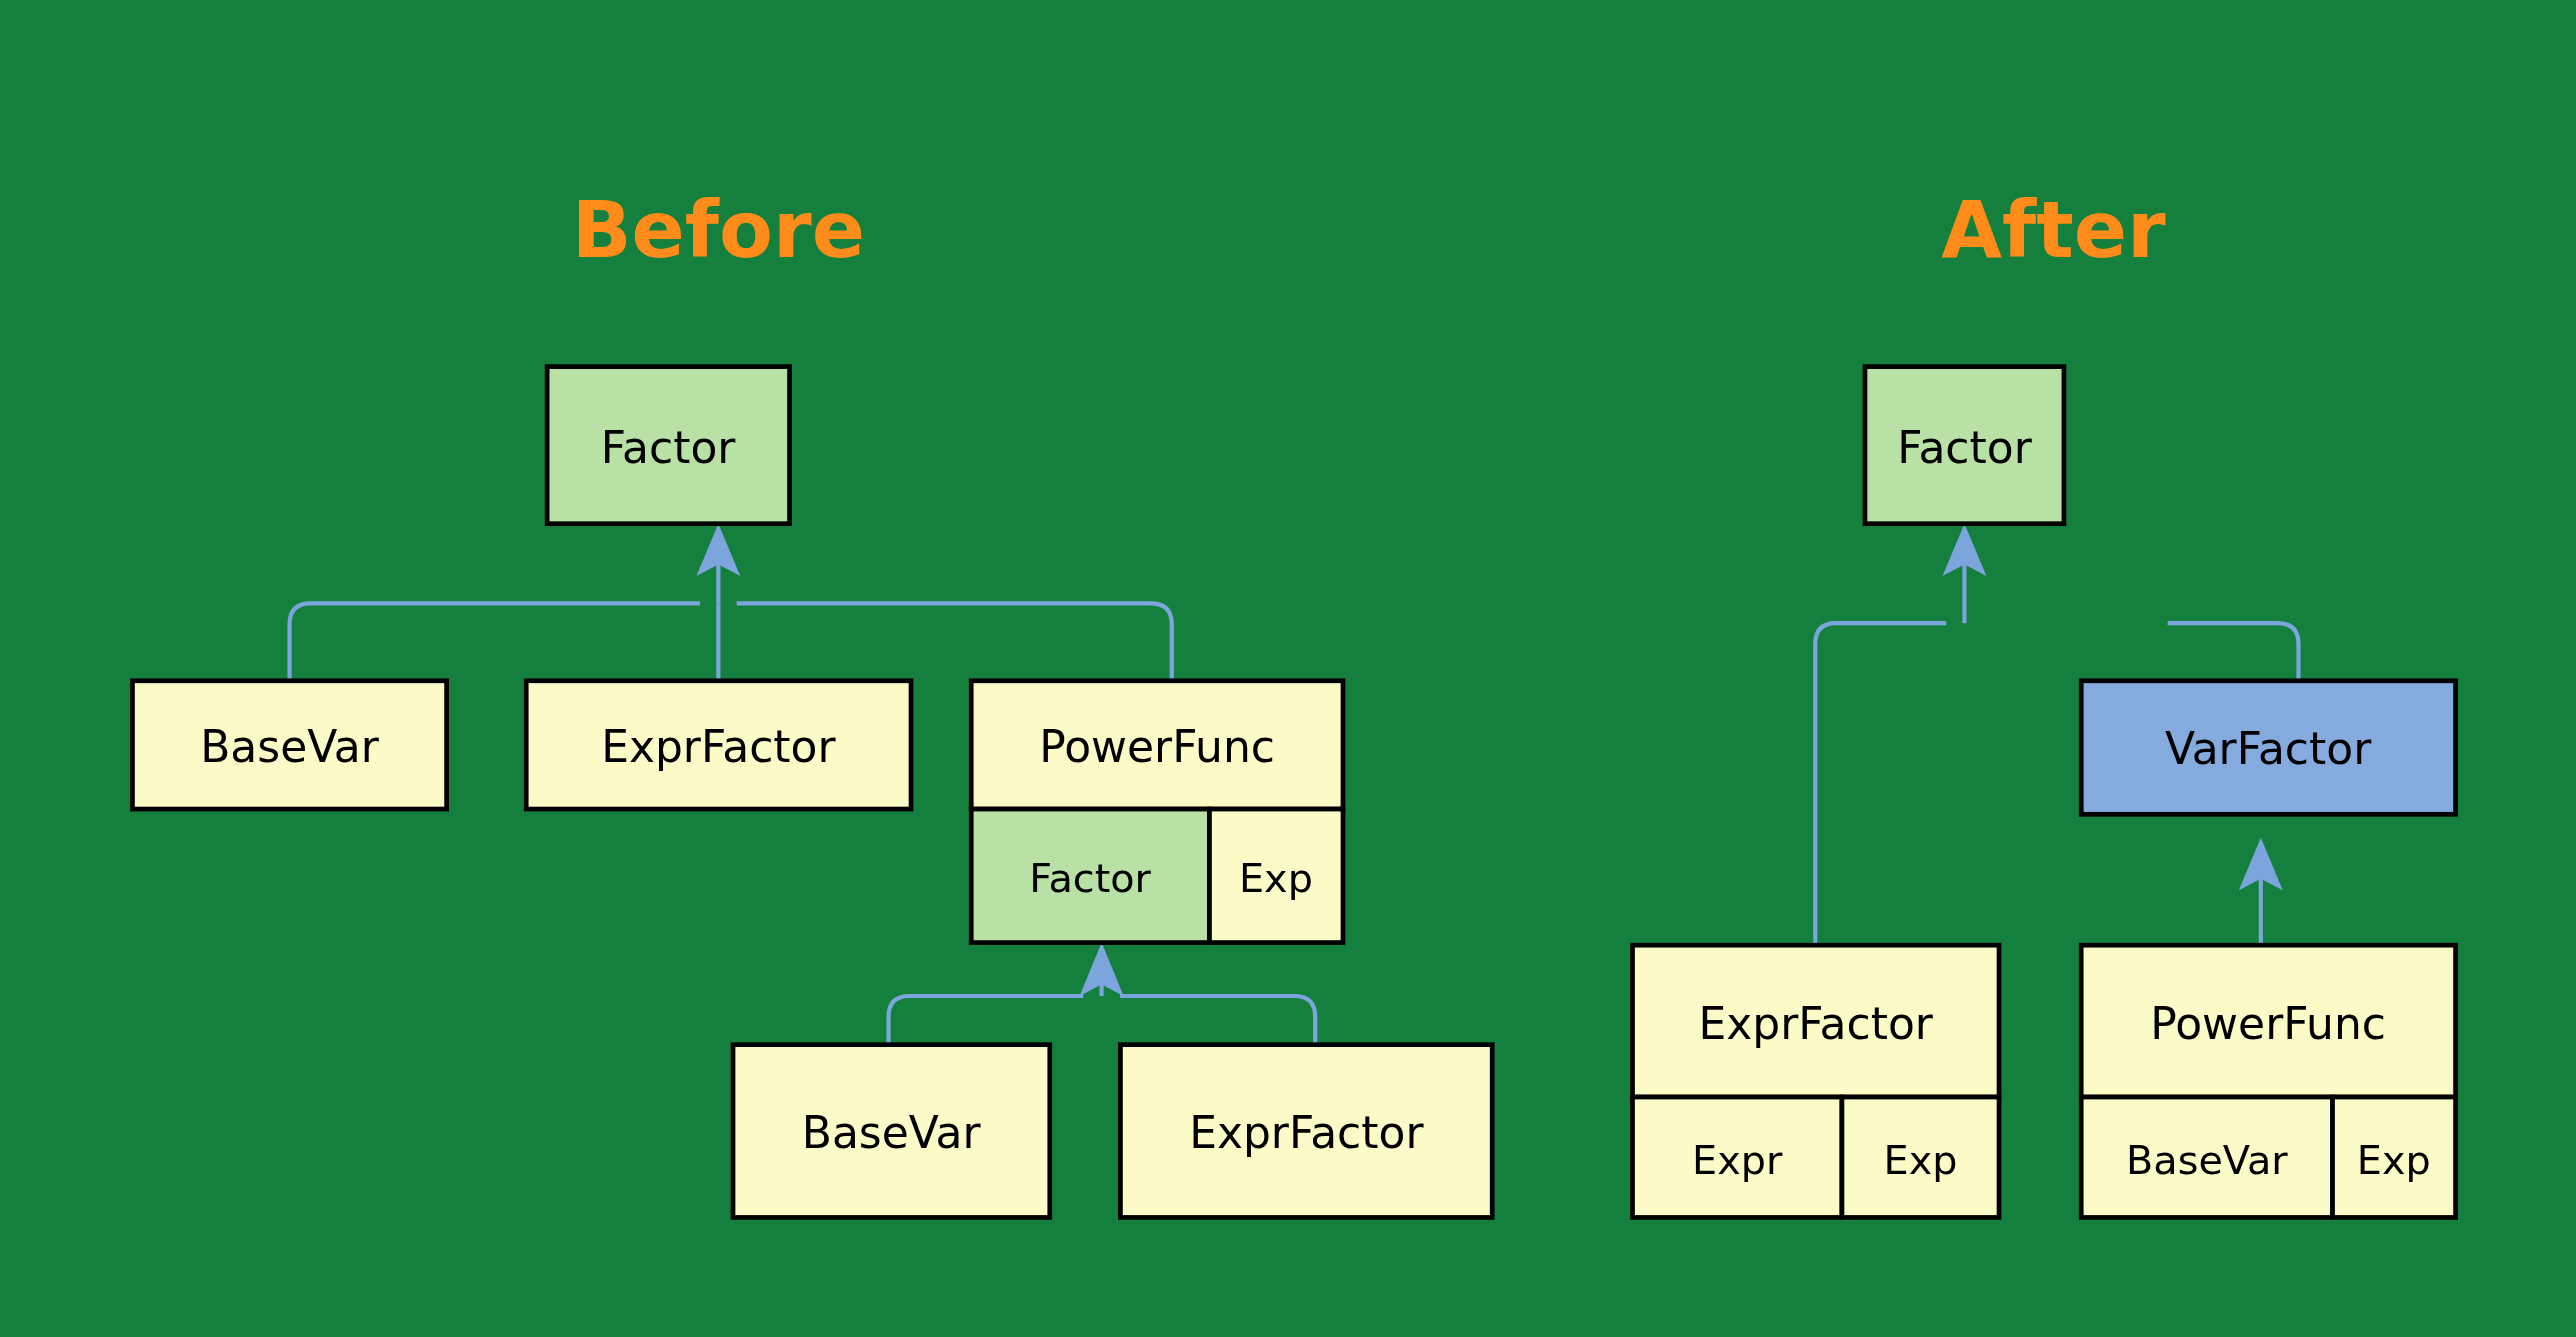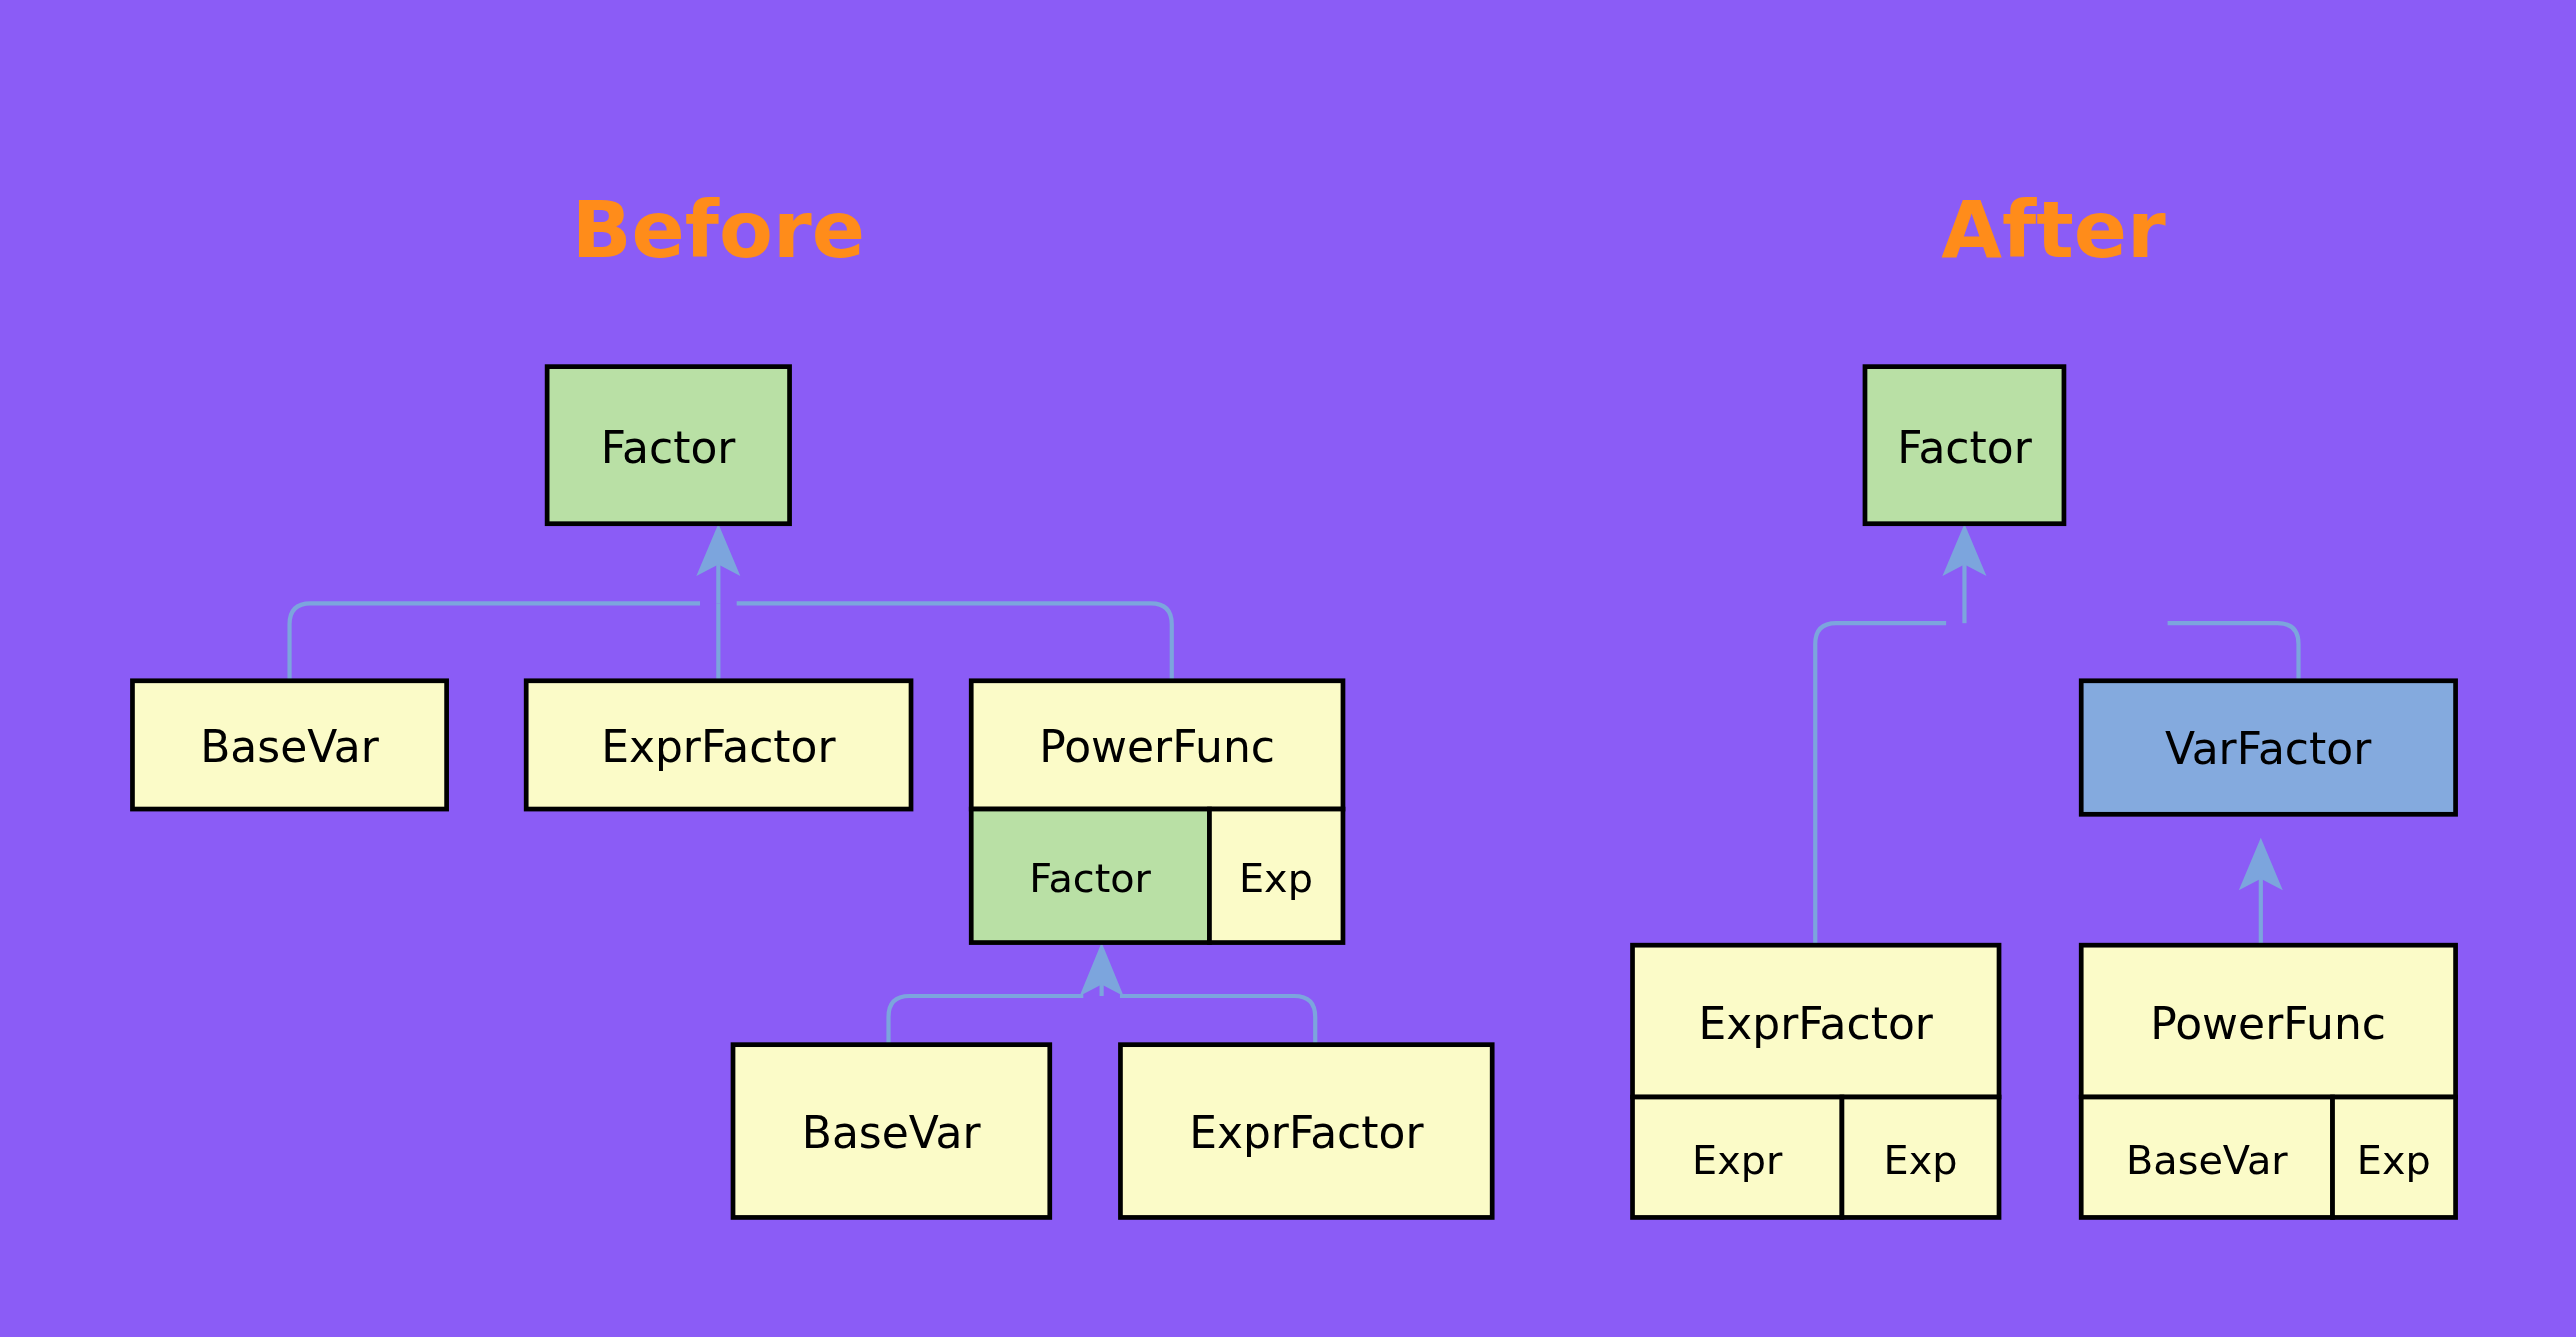--- a/index.html
+++ b/index.html
@@ -11,21 +11,21 @@
   body {
     width: 2576px;
     height: 1338px;
     font-family: "DejaVu Sans", sans-serif;
     overflow: hidden;
   }
   #diagram-root {
     position: relative;
     width: 2576px;
     height: 1338px;
-    background: #8b5cf6;
+    background: #15803d;
   }
   svg.canvas {
     position: absolute;
     top: 0;
     left: 0;
     width: 2576px;
     height: 1338px;
     display: block;
   }
   .panel-title {

